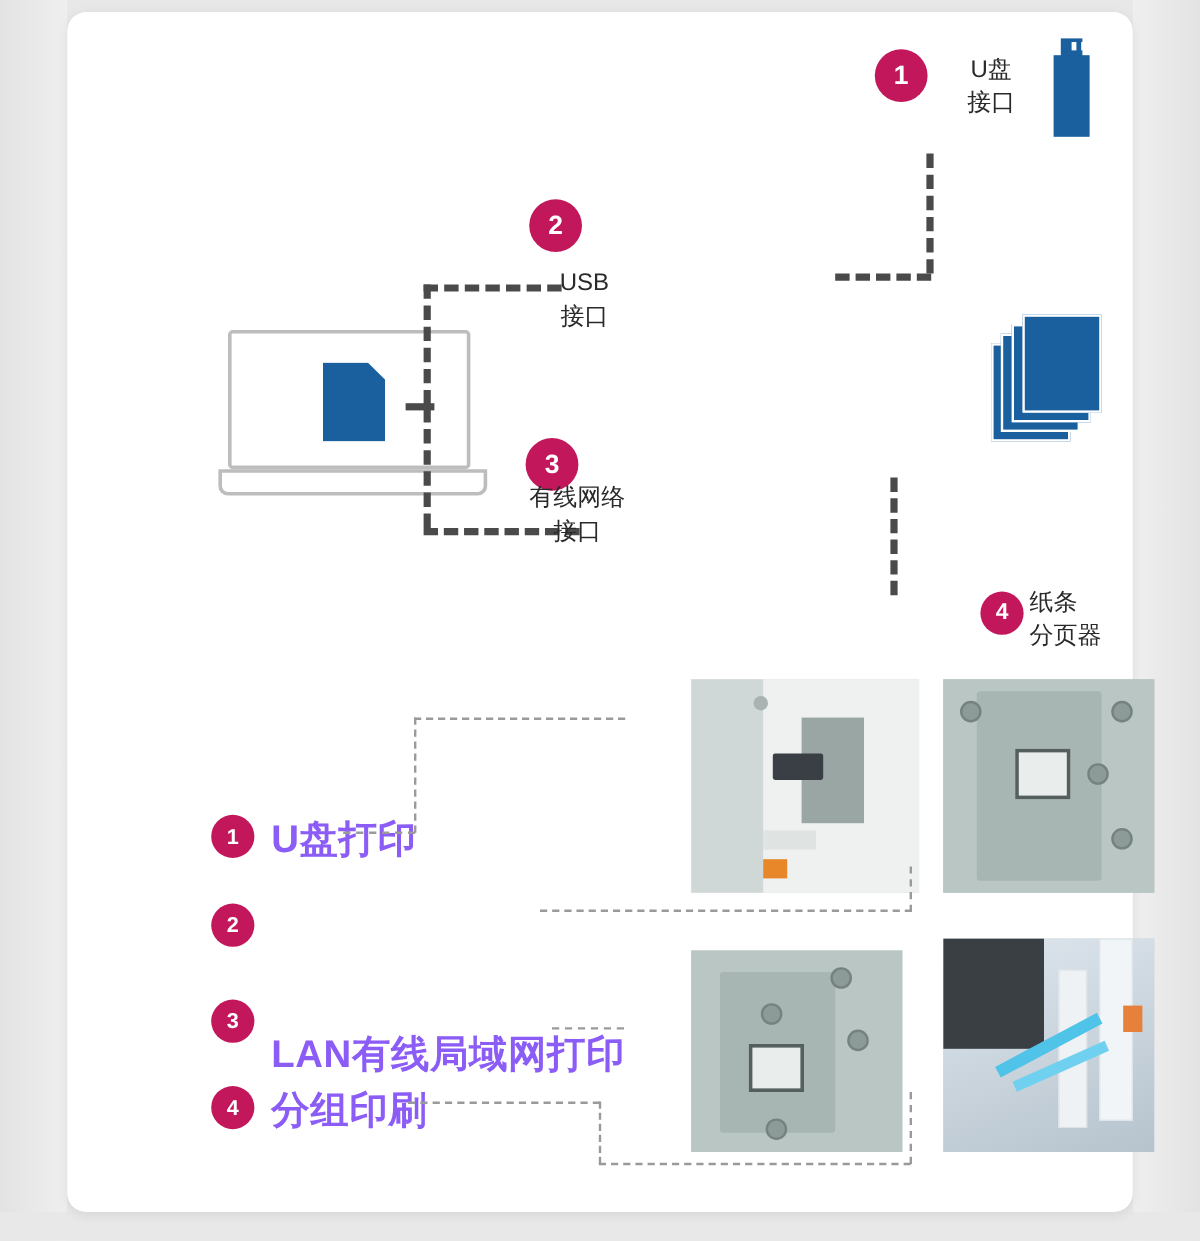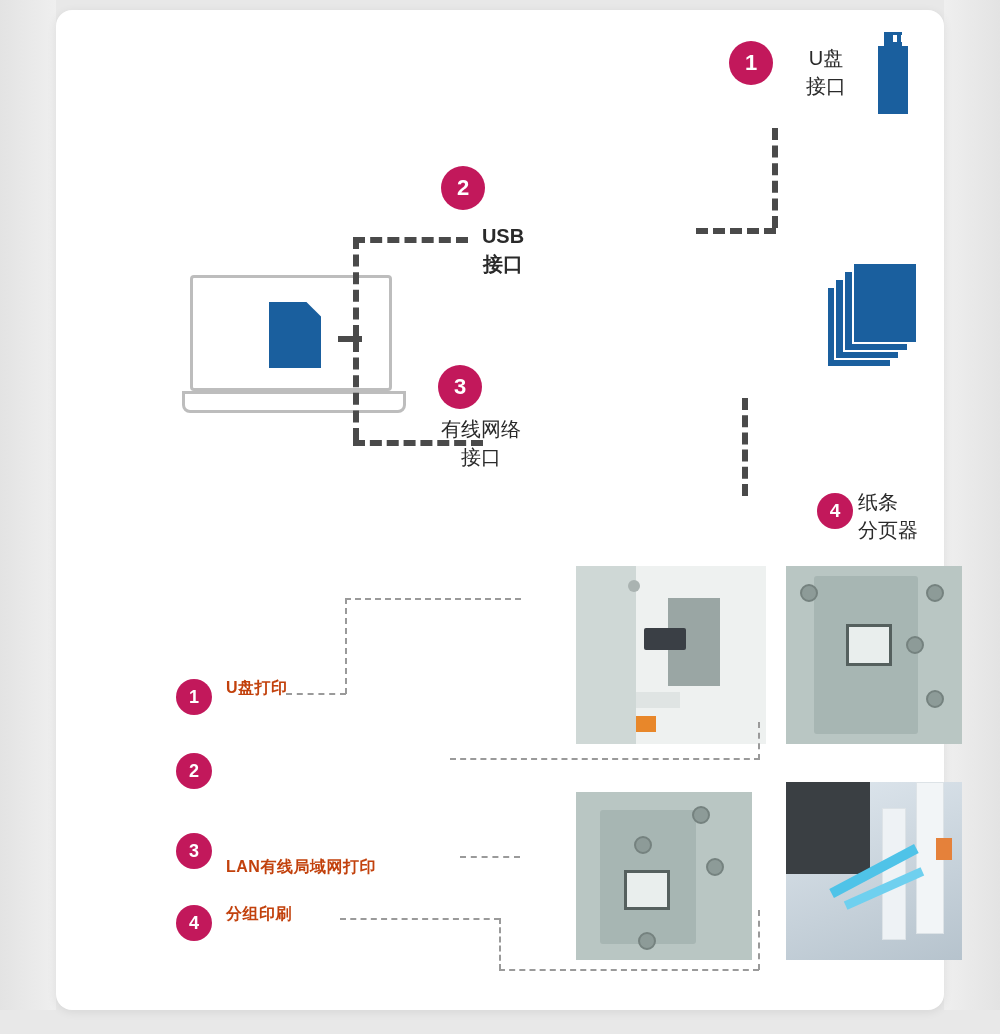--- a/index.html
+++ b/index.html
@@ -73,29 +73,29 @@
   
   .lab {
     position: absolute;
     color: #2a2a2a;
     font-size: 20px;
     line-height: 28px;
     text-align: center;
     white-space: pre-line;
   }
   .lab-usb-port { left: 735px; top: 34px; width: 70px; }
-  .lab-usb-if   { left: 412px; top: 212px; width: 70px; font-weight: bold; }
-  .lab-lan-if   { left: 370px; top: 405px; width: 110px; }
+  .lab-usb-if   { left: 396px; top: 212px; width: 70px; }
+  .lab-lan-if   { left: 370px; top: 391px; width: 110px; }
   .lab-sorter   { left: 802px; top: 478px; width: 90px; text-align: left; }
 
   .listlab {
     position: absolute;
     left: 170px;
-    color: #c2410c;
-    font-size: 16px;
+    color: #8b5cf6;
+    font-size: 32px;
     font-weight: bold;
     letter-spacing: .5px;
   }
   .ll1 { top: 668px; }
   .ll2 { top: 742px; }
   .ll3 { top: 847px; }
   .ll4 { top: 894px; }
 
   
   .dash {

